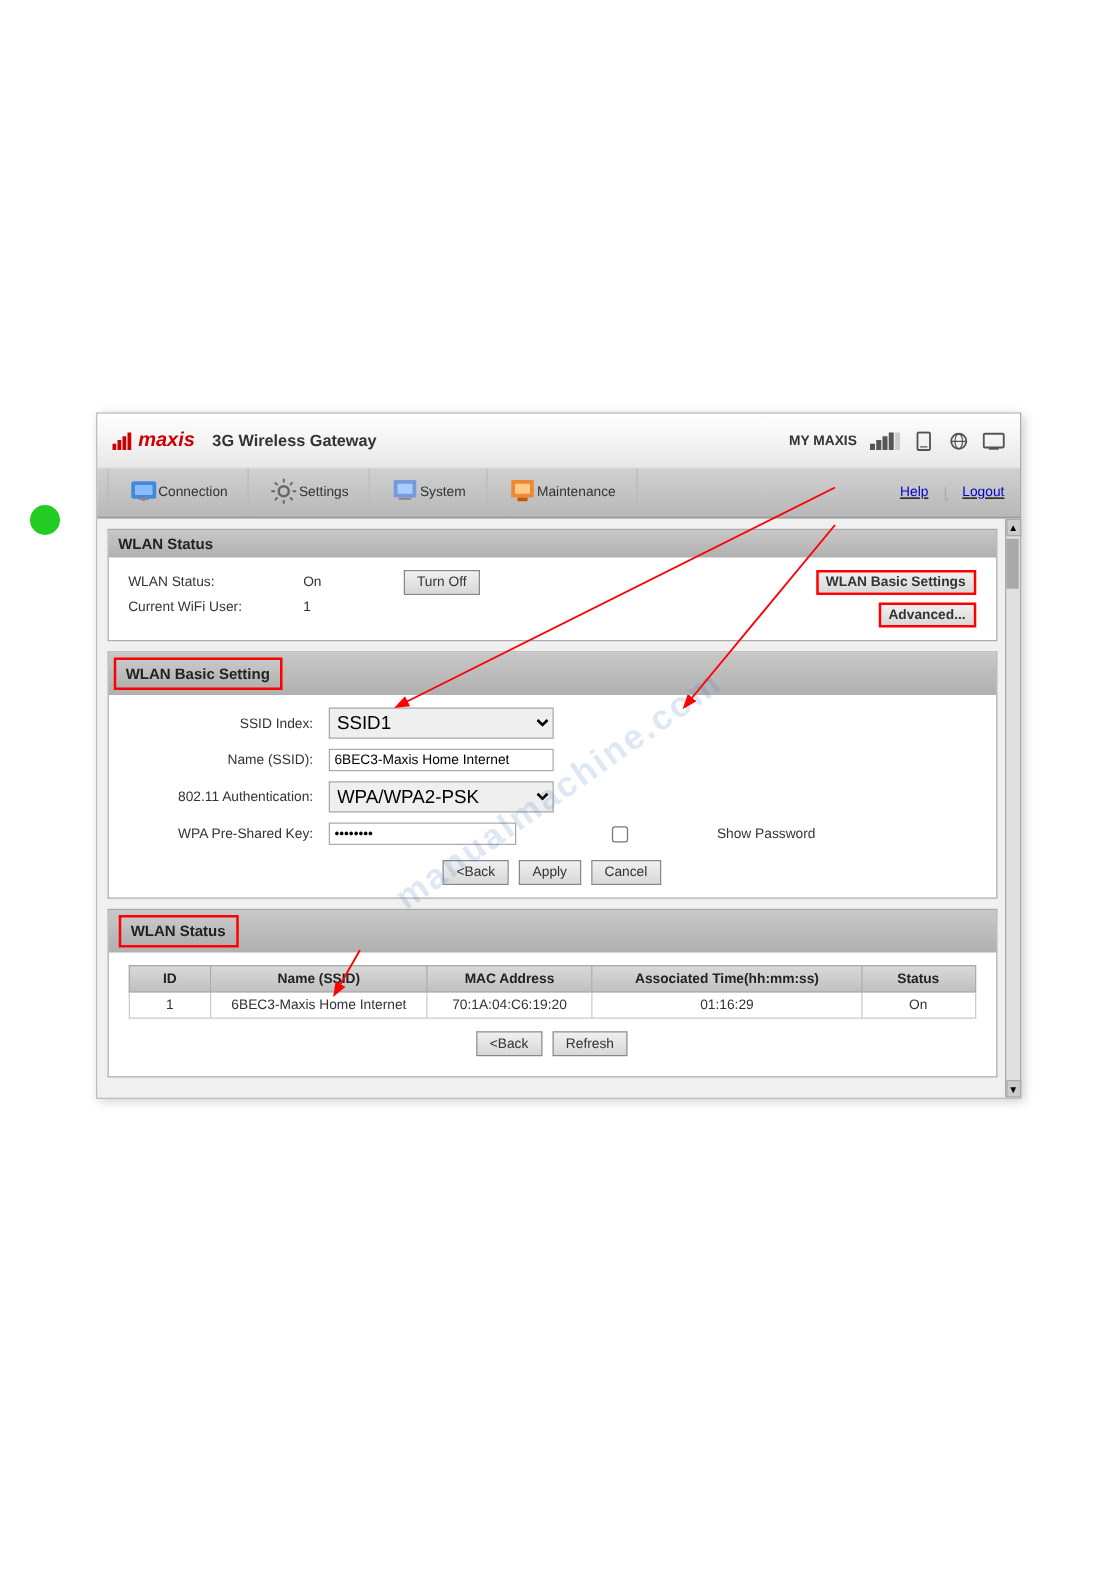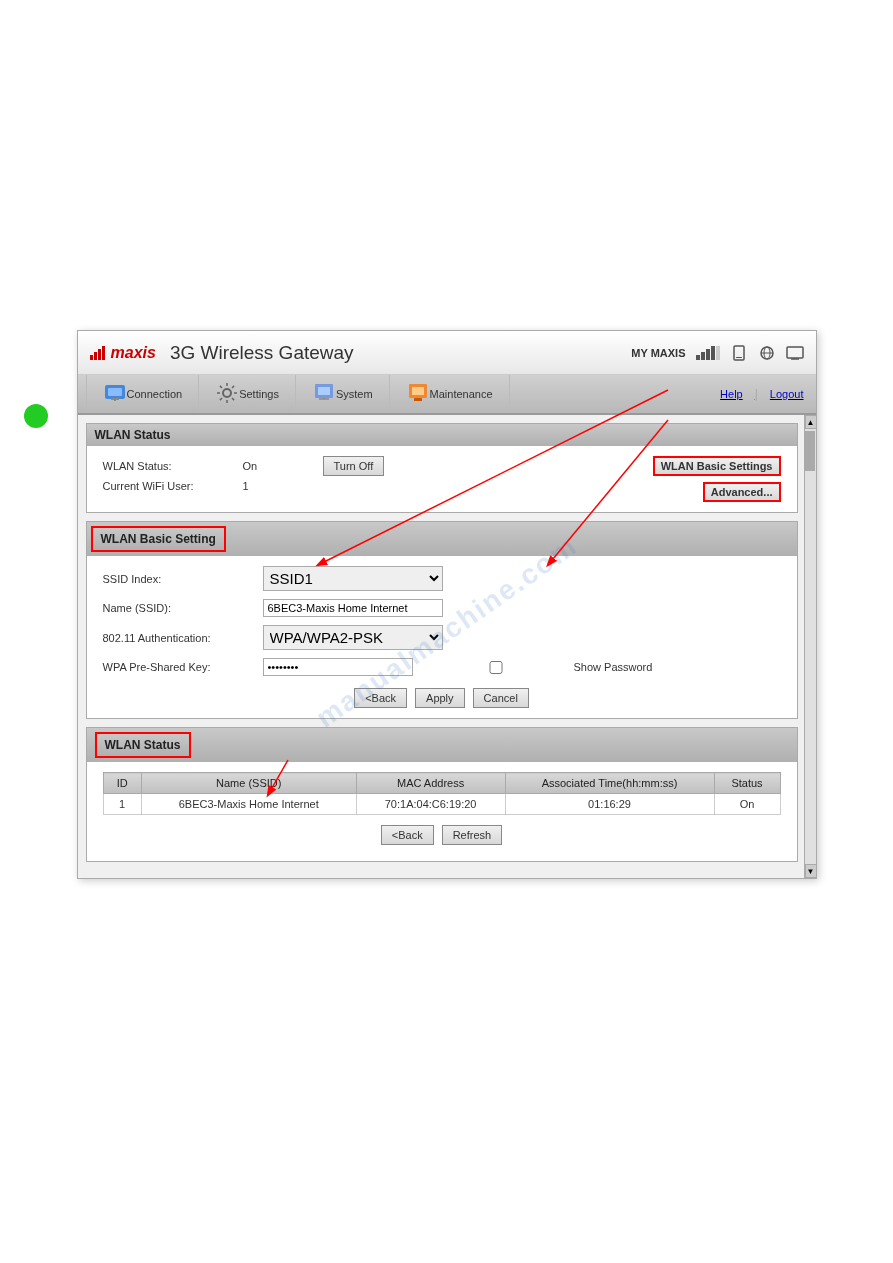--- a/index.html
+++ b/index.html
@@ -46,22 +46,22 @@
       align-items: center;
       gap: 4px;
     }
     .maxis-text {
       color: #cc0000;
       font-size: 16px;
       font-weight: bold;
       font-style: italic;
     }
     .gateway-title {
-      font-size: 19px;
-      font-weight: normal;
+      font-size: 13px;
+      font-weight: bold;
       color: #333;
       margin-left: 6px;
     }
     .header-right {
       display: flex;
       align-items: center;
       gap: 10px;
     }
     .my-maxis {
       font-size: 11px;
@@ -186,20 +186,21 @@
     
     .form-row {
       display: flex;
       align-items: center;
       margin-bottom: 8px;
     }
     .form-label {
       width: 160px;
       font-size: 11px;
       color: #333;
+      text-align: right;
       padding-right: 12px;
     }
     .form-input {
       font-size: 11px;
       padding: 2px 4px;
       border: 1px solid #aaa;
       width: 180px;
     }
     .form-select {
       font-size: 15px;
@@ -234,23 +235,23 @@
 
     
     .data-table {
       width: 100%;
       border-collapse: collapse;
       font-size: 11px;
     }
     .data-table th {
       background: linear-gradient(to bottom, #d8d8d8, #c0c0c0);
       border: 1px solid #aaa;
-      padding: 4px 8px;
+      padding: 4px 24px;
       text-align: center;
-      font-weight: normal;
+      font-weight: bold;
       color: #222;
     }
     .data-table td {
       border: 1px solid #ccc;
       padding: 4px 8px;
       text-align: center;
       color: #333;
     }
     .data-table tr:nth-child(even) td {
       background: #f8f8f8;

